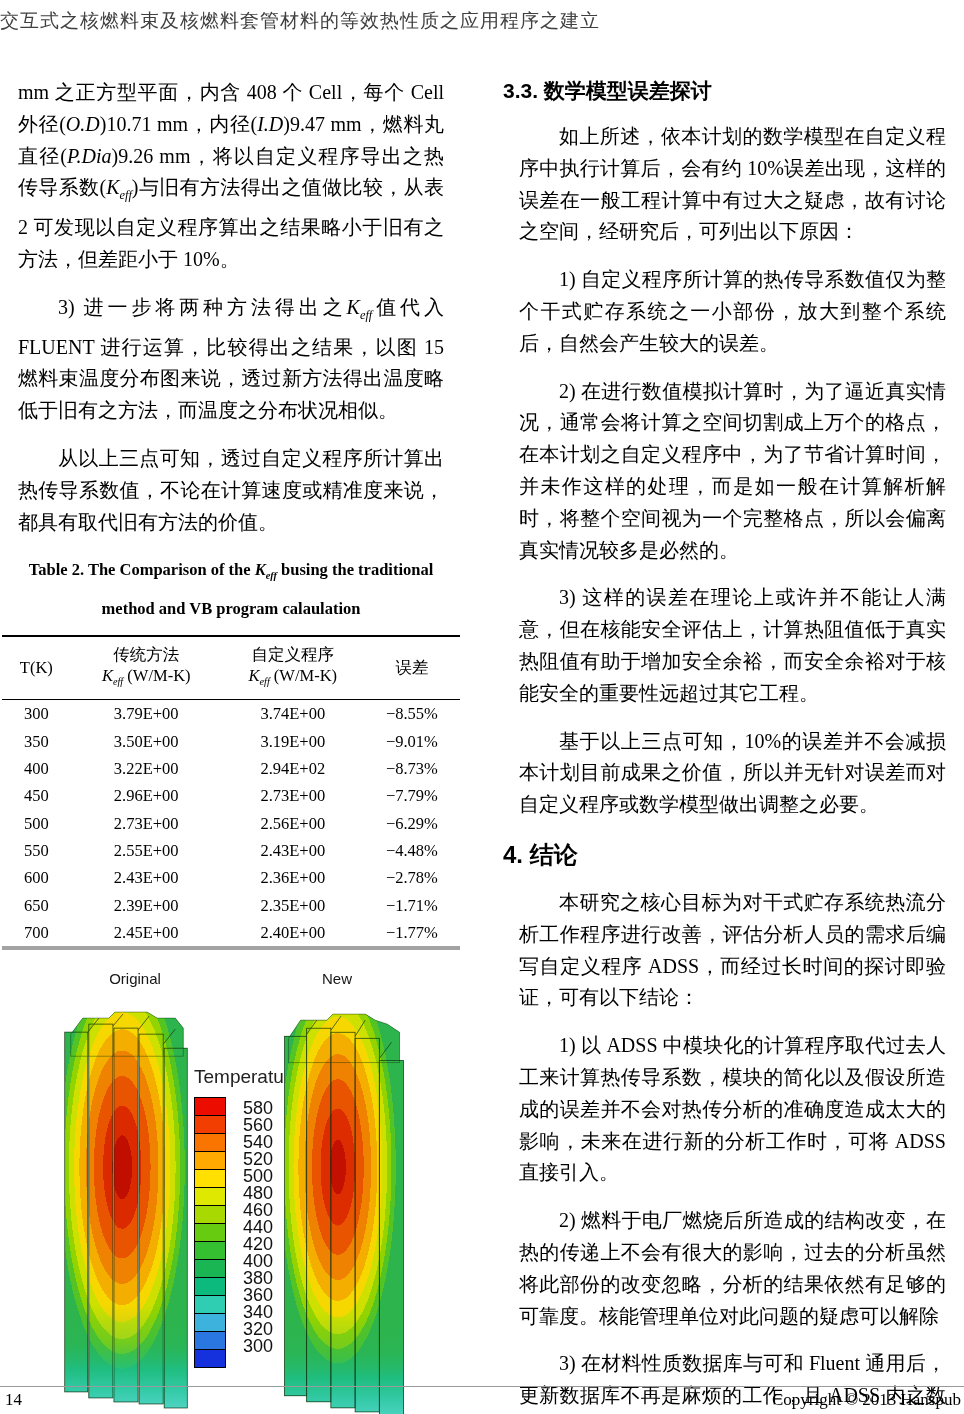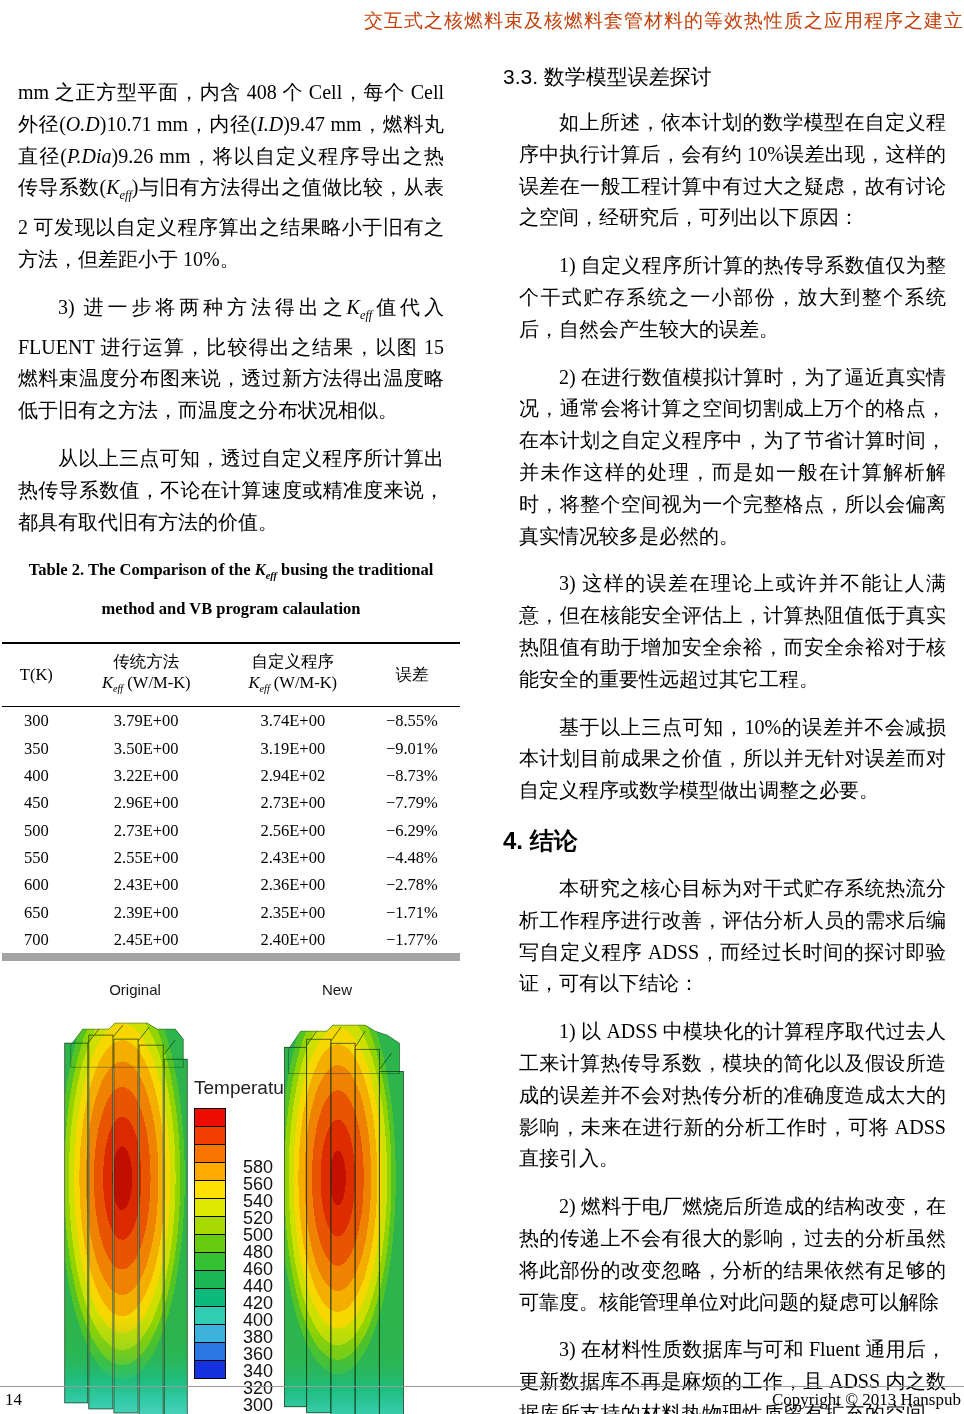--- a/index.html
+++ b/index.html
@@ -1,50 +1,50 @@
 <!DOCTYPE html>
 <html><head>
 <meta charset="utf-8">
 <style>
   html,body{margin:0;padding:0;background:#fff;}
   .page{position:relative;width:964px;height:1414px;background:#fff;overflow:hidden;
         font-family:"Liberation Serif","DejaVu Serif",serif;color:#000;}
-  .header-title{position:absolute;top:8px;left:0;width:100%;text-align:right;
-        font-size:19px;color:#c2410c;letter-spacing:1px;}
+  .header-title{position:absolute;top:8px;left:0;width:100%;text-align:left;
+        font-size:19px;color:#404040;letter-spacing:1px;}
   .col{position:absolute;top:61px;}
   .col-left{left:2px;width:458px;}
   .col-right{left:503px;width:459px;}
   p.body{margin:16px;font-size:20px;line-height:31.8px;text-align:justify;}
   p.indent{text-indent:2em;}
   i{font-style:italic;}
   sub{font-size:0.62em;font-style:italic;}
-  .h-sub{font-family:"Liberation Sans","DejaVu Sans",sans-serif;font-weight:normal;
-        font-size:21px;margin:2px 0 14px 0;}
+  .h-sub{font-family:"Liberation Sans","DejaVu Sans",sans-serif;font-weight:bold;
+        font-size:21px;margin:16px 0 14px 0;}
   .h-main{font-family:"Liberation Sans","DejaVu Sans",sans-serif;font-weight:bold;
         font-size:24px;margin:18px 0 16px 0;}
   
   .tbl-cap{margin-top:14px;text-align:center;font-weight:bold;font-size:16.5px;line-height:32px;padding:0 6px;}
   .tbl-cap-zh{text-align:center;font-weight:bold;font-size:17px;line-height:25px;
         font-family:"Liberation Sans","DejaVu Sans",sans-serif;margin-top:2px;}
-  table.data{width:100%;border-collapse:collapse;margin-top:17px;font-size:16.5px;
-        border-top:2px solid #000;border-bottom:8px solid #a3a3a3;}
+  table.data{width:100%;border-collapse:collapse;margin-top:10px;font-size:16.5px;
+        border-top:2px solid #000;border-bottom:4px solid #a3a3a3;}
   table.data th{font-weight:normal;text-align:center;padding:7px 0;border-bottom:1.6px solid #000;line-height:21px;}
   table.data td{text-align:center;padding:4.2px 0;line-height:19px;}
   
   .figure{position:relative;height:462px;margin-top:16px;}
   .fig-label{position:absolute;font-family:"Liberation Sans","DejaVu Sans",sans-serif;
         font-size:15px;color:#161616;text-align:center;}
   .bundle{position:absolute;}
   .colorbar{position:absolute;left:192px;top:100px;}
   .cb-title{font-family:"Liberation Sans","DejaVu Sans",sans-serif;font-size:19px;color:#222;margin-bottom:9px;}
   .cb-body{display:flex;align-items:flex-start;}
   .cb-segments{display:flex;flex-direction:column;}
   .cb-seg{width:30px;height:17px;border:1px solid #000;margin-top:-1px;}
   .cb-seg:first-child{margin-top:0;}
-  .cb-labels{margin-left:17px;padding-top:3px;margin-top:48px;}
+  .cb-labels{margin-left:17px;padding-top:3px;}
   .cb-label{height:17px;line-height:17px;font-family:"Liberation Sans","DejaVu Sans",sans-serif;
         font-size:18px;color:#111;}
   .fig-cap{text-align:center;font-weight:bold;font-size:16.5px;margin-top:2px;}
   
   .footer-rule{position:absolute;left:0;right:0;top:1386px;border-top:1px solid #9a9a9a;}
   .page-num{position:absolute;left:5px;top:1390px;font-size:17px;}
   .copyright{position:absolute;right:3px;top:1390px;font-size:17px;}
 </style>
 </head>
 <body>

